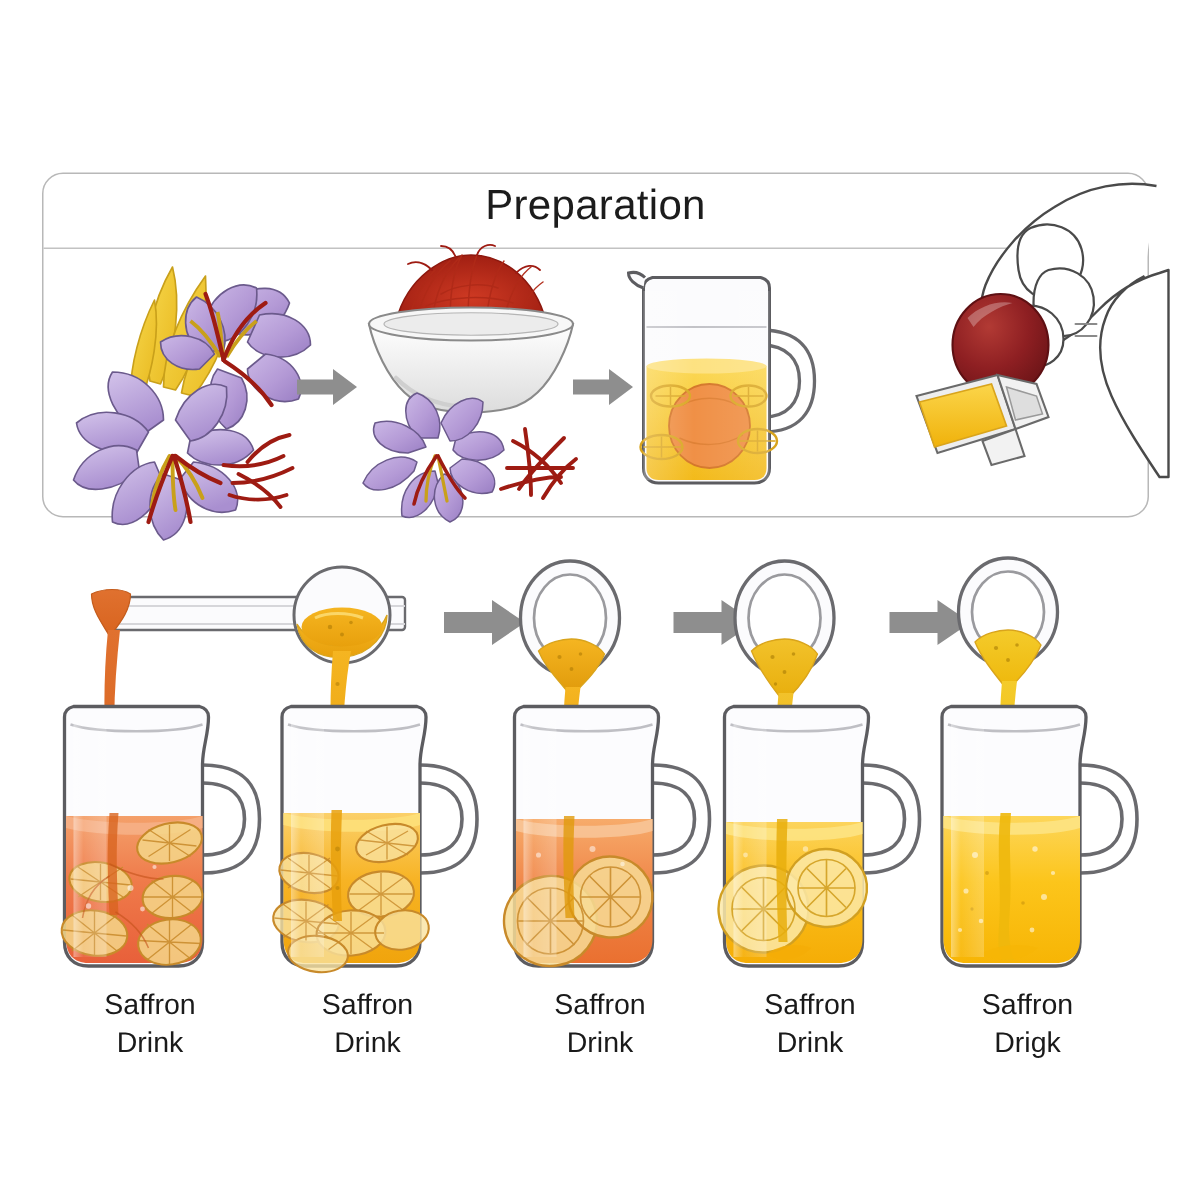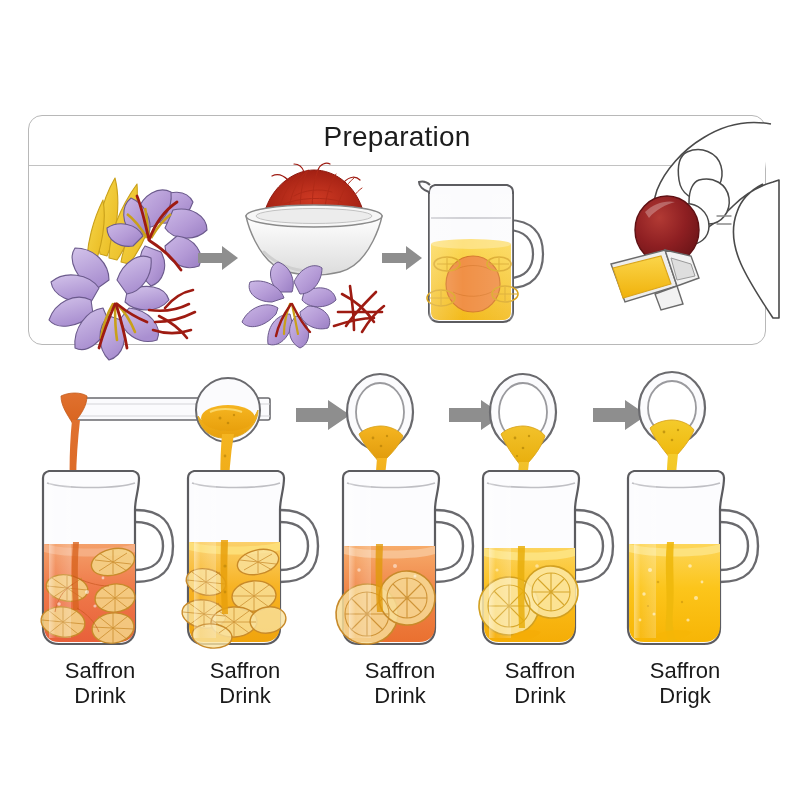--- a/index.html
+++ b/index.html
@@ -82,21 +82,21 @@
     top: 0;
     width: 150px;
     height: 290px;
   }
   .step-label {
     position: absolute;
     left: 0;
     top: 288px;
     width: 150px;
     text-align: center;
-    font-size: 22px;
+    font-size: 19px;
     line-height: 25px;
     color: #1a1a1a;
     font-family: "Liberation Sans", sans-serif;
     white-space: pre-line;
   }
   .row-arrow {
     position: absolute;
     top: 28px;
     width: 56px;
     height: 34px;

